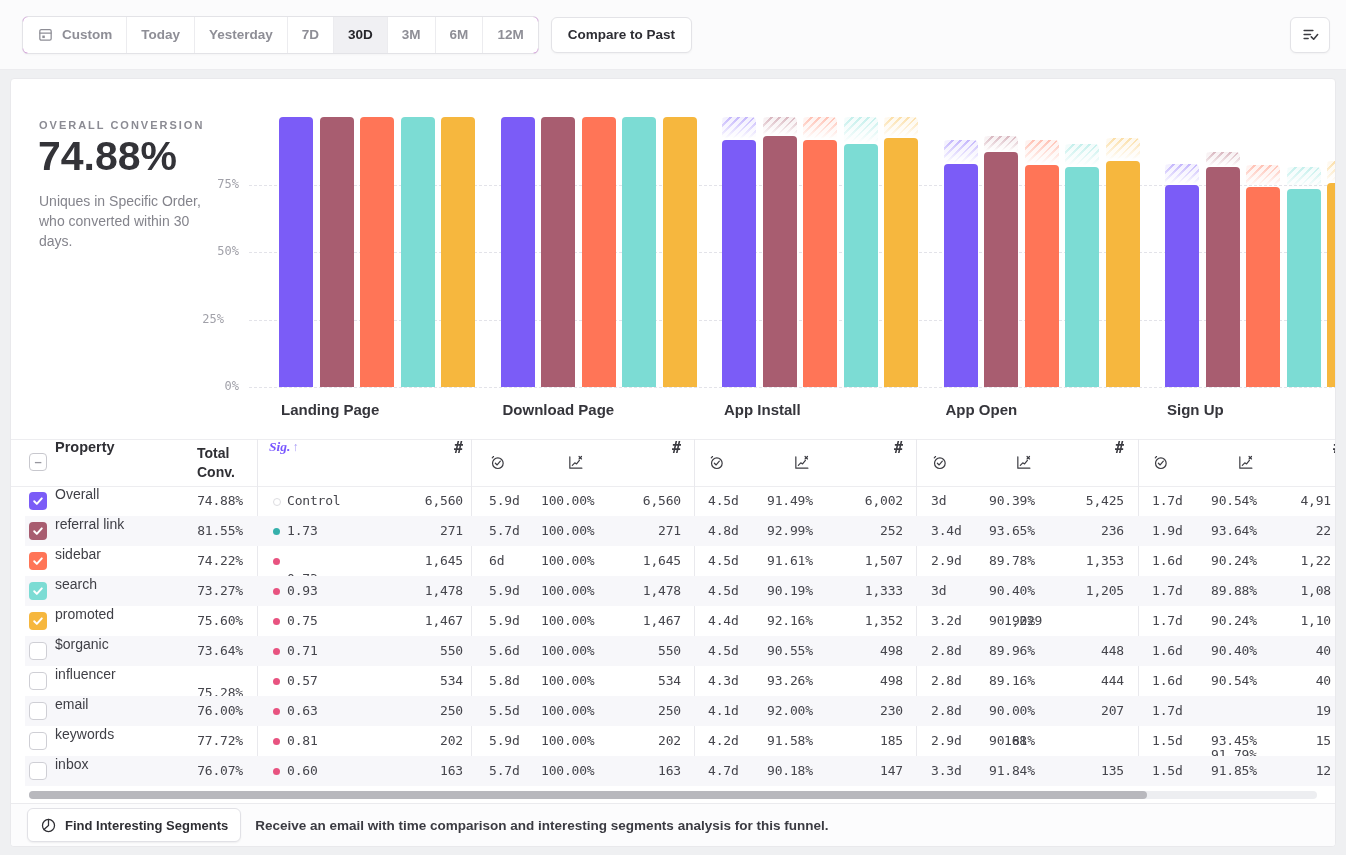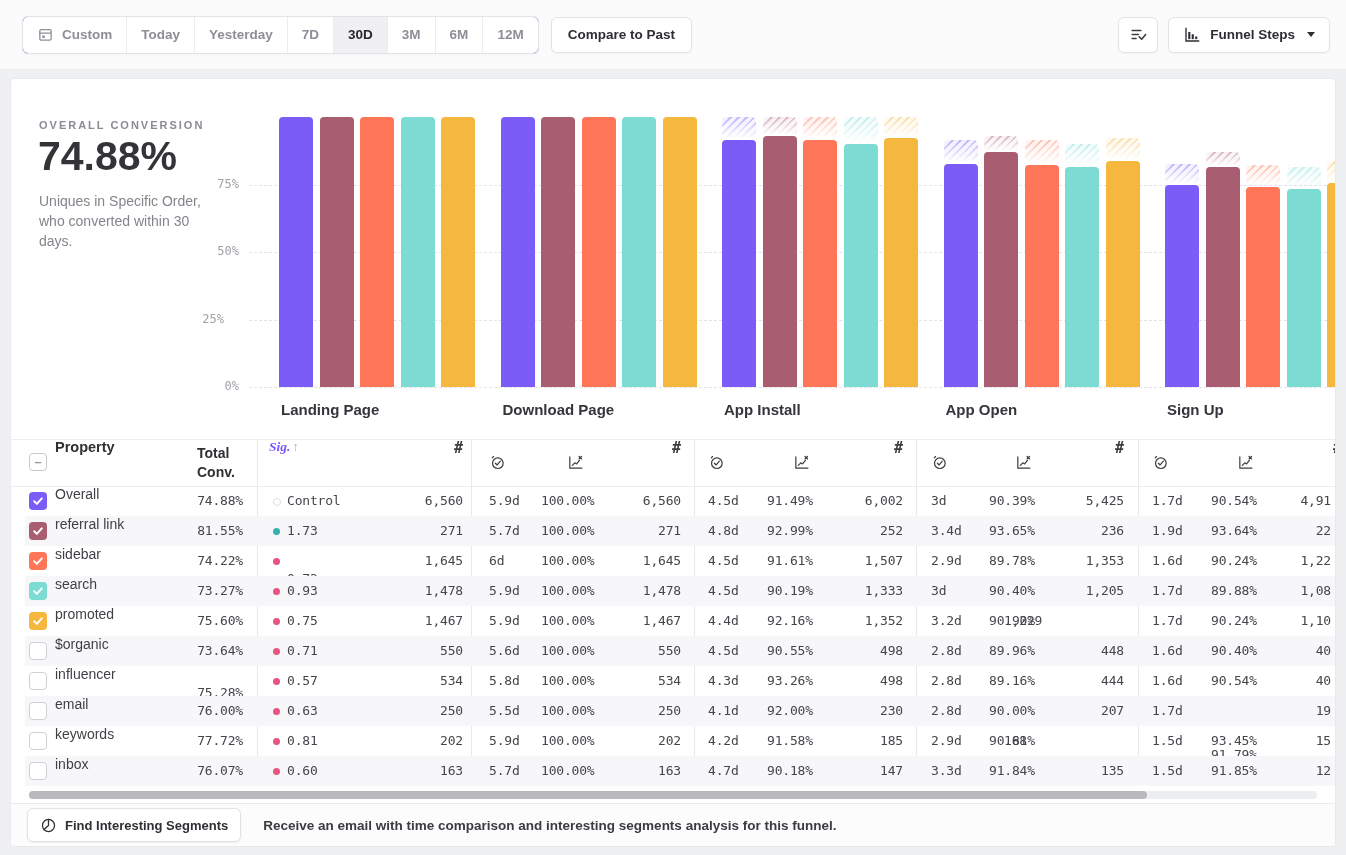--- a/index.html
+++ b/index.html
@@ -61,21 +61,21 @@
   .dot.hollow{background:transparent;border:1.5px solid #dddde1;width:6px;height:6px;}
   
   .hscroll{position:absolute;left:18px;top:712px;width:1288px;height:8px;border-radius:4px;background:#edeef1;}
   .hthumb{position:absolute;left:0;top:0;height:8px;width:1118px;border-radius:4px;background:#b8b8bd;cursor:grab;}
   
   .footer{position:absolute;left:0;top:724px;width:1326px;height:43px;background:#fcfcfd;
     border-top:1px solid #ebebee;display:flex;align-items:center;gap:14px;padding-left:16px;box-sizing:border-box;}
   .fbtn{height:34px;border:1px solid #e1e1e6;border-radius:6px;background:#fff;display:flex;align-items:center;
     gap:8px;padding:0 12px;font:700 13px "Liberation Sans",sans-serif;color:#2f2f34;cursor:pointer;
     box-shadow:0 1px 2px rgba(0,0,0,.06);}
-  .fmsg{font:700 13.5px "Liberation Sans",sans-serif;color:#3b3b42;margin-left:8px;}
+  .fmsg{font:700 13.5px "Liberation Sans",sans-serif;color:#3b3b42;}
 </style>
 </head>
 <body>
 
 <div class="topbar">
   <div class="seg" id="seg">
       <button class="seg-btn">
         <span style="display:flex">
           <svg width="17" height="17" viewBox="0 0 24 24" fill="none" stroke="#8e8e96" stroke-width="1.8" stroke-linecap="round">
             <rect x="4" y="5" width="16" height="15" rx="2"></rect>
@@ -96,32 +96,20 @@
   <button class="btn compare">Compare to Past</button>
   <button class="btn iconbtn">
     <span style="display:flex">
       <svg width="19" height="19" viewBox="0 0 24 24" fill="none" stroke="#3c3c42" stroke-width="2" stroke-linecap="round" stroke-linejoin="round">
         <line x1="4" y1="7" x2="15" y2="7"></line>
           <line x1="4" y1="12" x2="12" y2="12"></line>
           <line x1="4" y1="17" x2="9" y2="17"></line>
         <polyline points="13,15 16,18 21,12"></polyline>
       </svg>
     </span>
-  </button>
-  <button class="btn viewbtn">
-    <span style="display:flex">
-      <svg width="18" height="18" viewBox="0 0 24 24" fill="none" stroke="#2d2d33" stroke-width="1.8" stroke-linecap="round">
-        <path d="M4 3 V20 H21"></path>
-        <rect x="7" y="8" width="2.8" height="9.5" fill="#2d2d33" stroke="none"></rect>
-        <rect x="11.6" y="11" width="2.8" height="6.5" fill="#2d2d33" stroke="none"></rect>
-        <rect x="16.2" y="14" width="2.8" height="3.5" fill="#2d2d33" stroke="none"></rect>
-      </svg>
-    </span>
-    <span>Funnel Steps</span>
-    <span class="caret"></span>
   </button>
 </div>
 
 <div class="card">
   <div class="sum-label">OVERALL CONVERSION</div>
   <div class="sum-value">74.88%</div>
   <div class="sum-desc">Uniques in Specific Order, who converted within 30 days.</div>
 
   <div class="plot" id="plot">
       <div class="gridline" style="top: 67.5px;"></div>

